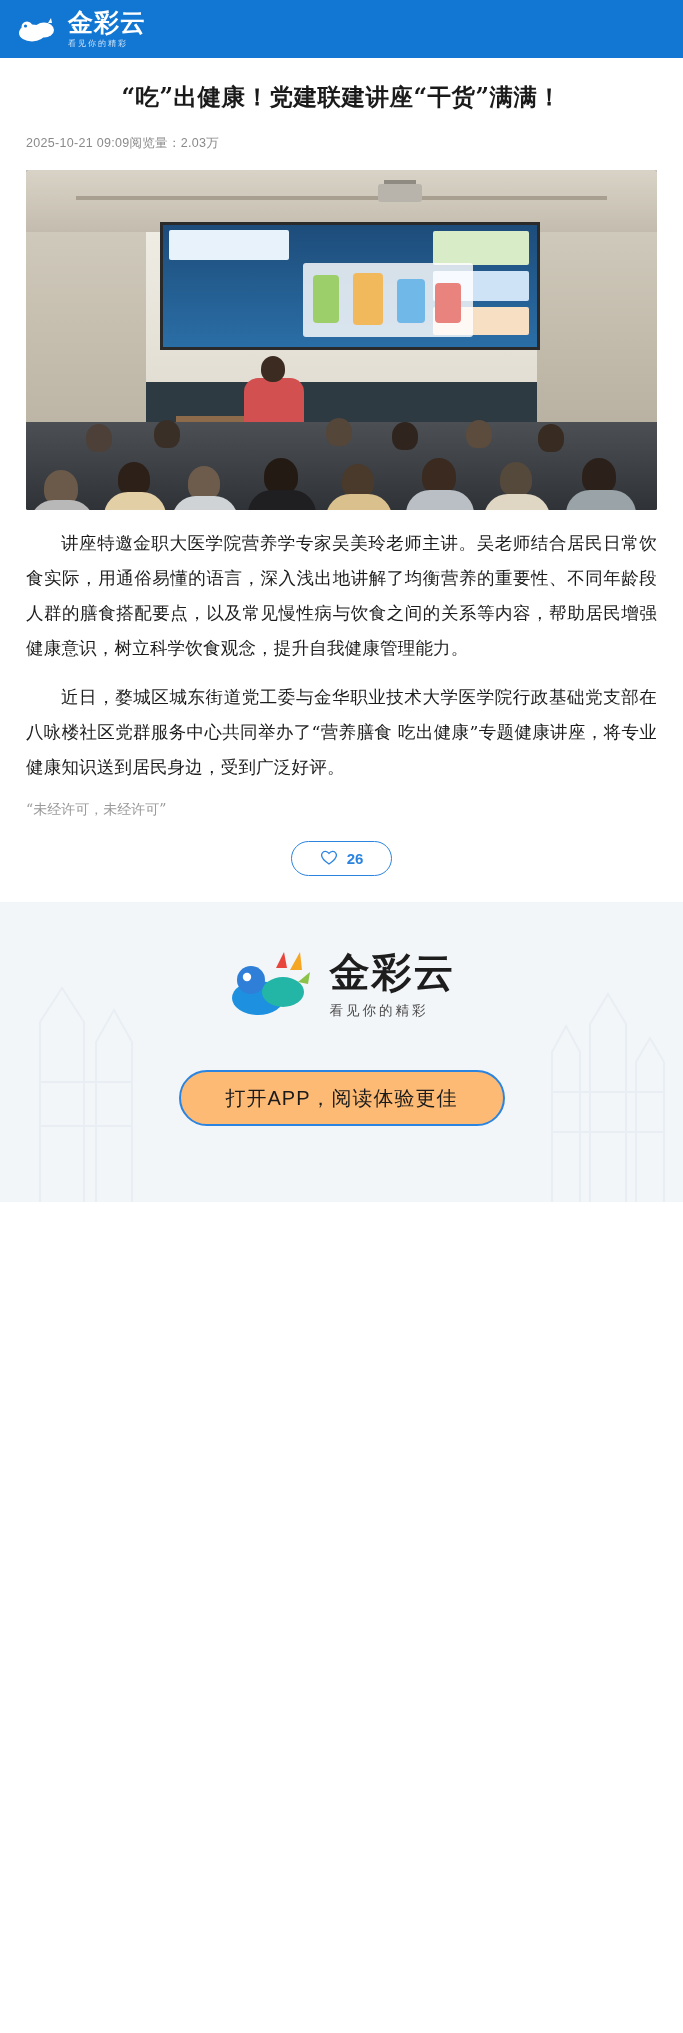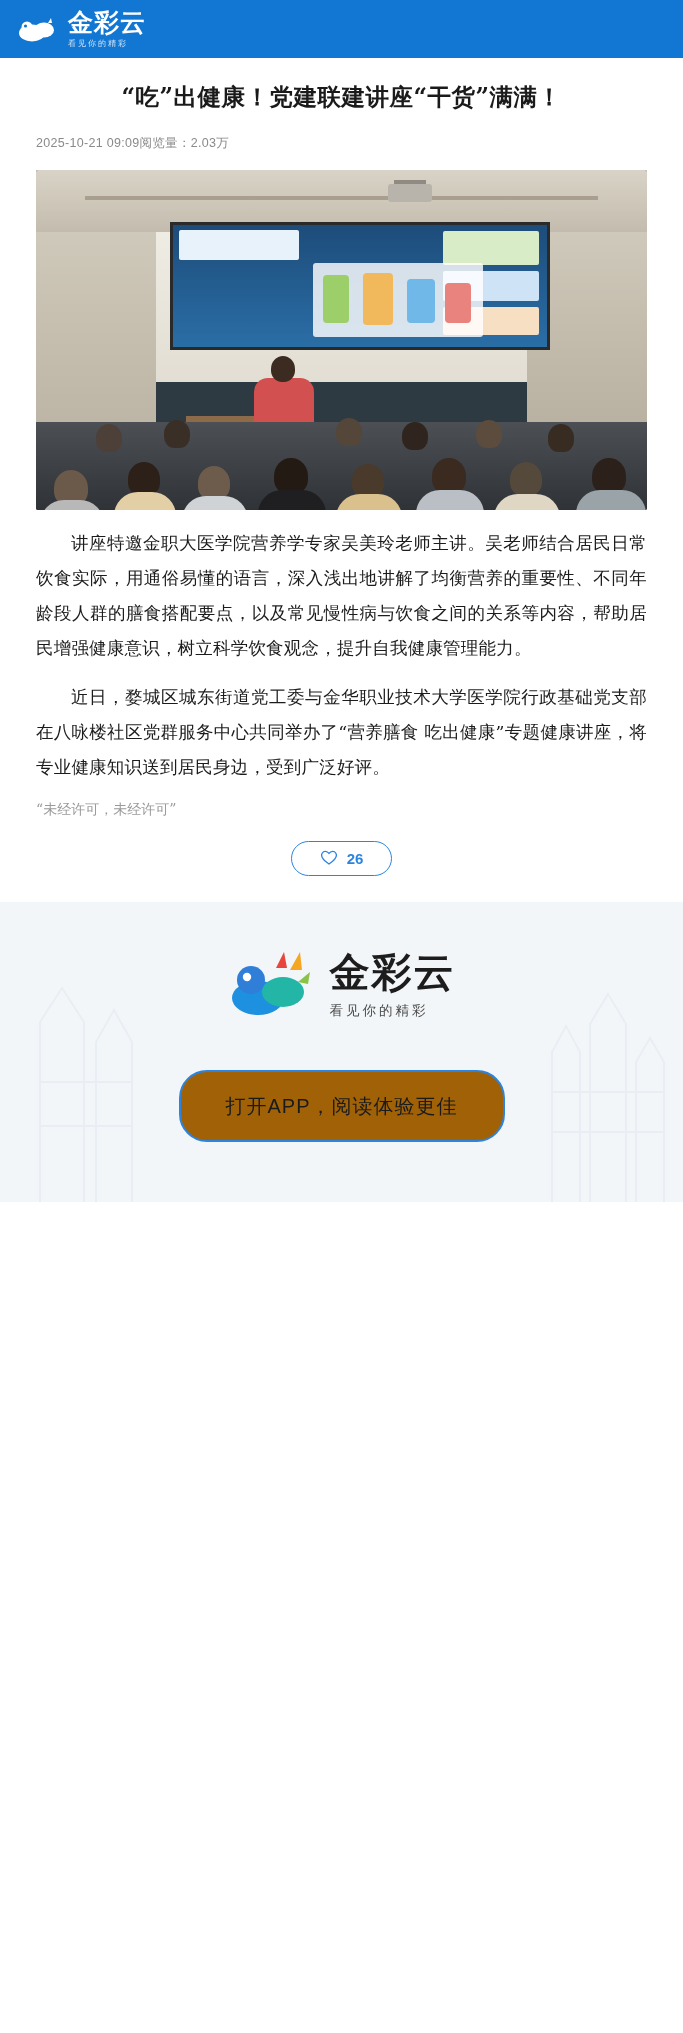--- a/index.html
+++ b/index.html
@@ -33,21 +33,21 @@
   }
   .logo-sub {
     color: #cfe4f7;
     font-size: 8px;
     letter-spacing: 2px;
     margin-top: 2px;
   }
 
   
   .article {
-    padding: 0 36px;
+    padding: 0 26px;
   }
   .headline {
     font-family: "DejaVu Serif", "Liberation Serif", serif;
     font-size: 23.5px;
     font-weight: bold;
     color: #1a1a1a;
     text-align: center;
     line-height: 1.45;
     padding: 22px 4px 16px 4px;
     letter-spacing: 0.5px;
@@ -193,24 +193,24 @@
   .promo-logo { width: 86px; height: 86px; }
   .promo-texts { display: flex; flex-direction: column; }
   .promo-title {
     font-size: 40px; font-weight: bold; color: #1d1d1d; letter-spacing: 2px; line-height: 1.1;
   }
   .promo-sub {
     font-size: 13.5px; color: #4a4a4a; letter-spacing: 3px; margin-top: 8px;
   }
   .open-app-btn {
     margin-top: 42px;
-    width: 326px; height: 72px;
+    width: 326px; height: 56px;
     border: 2px solid #2b84e0;
     border-radius: 28px;
-    background: #a16207;
+    background: #fdba74;
     color: #1b1b1b;
     font-size: 20px;
     display: flex; align-items: center; justify-content: center;
     letter-spacing: 1px;
     cursor: pointer;
   }
 </style>
 </head>
 <body>
 

